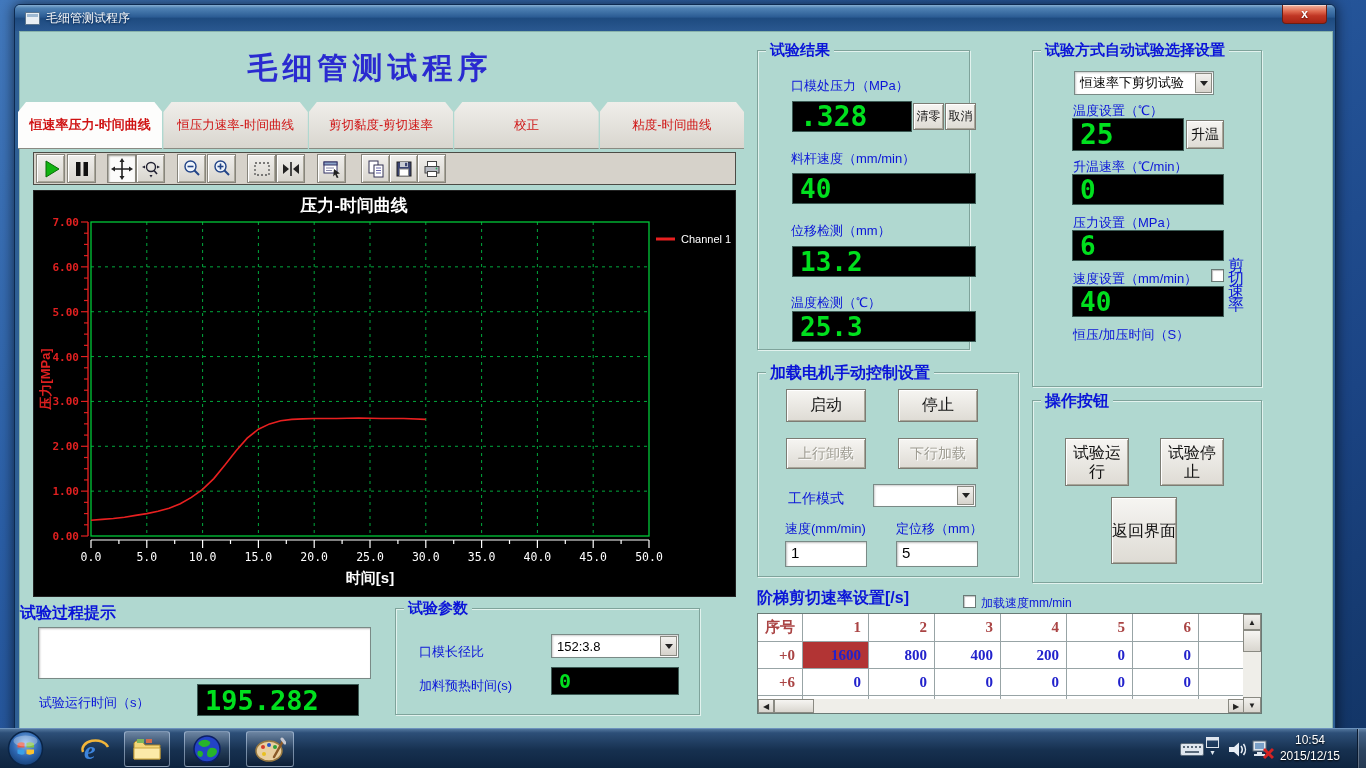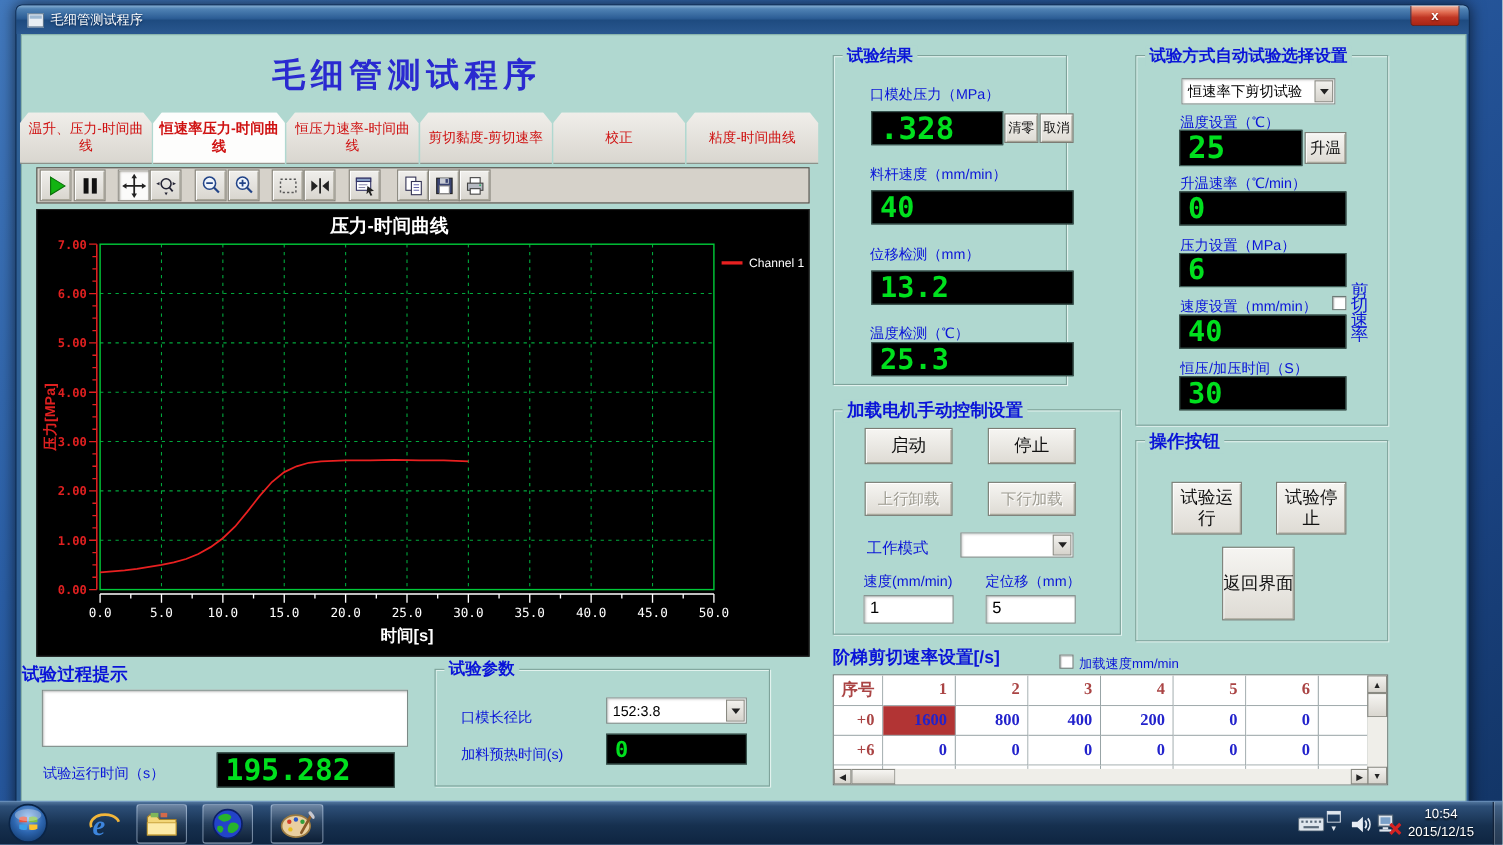--- a/index.html
+++ b/index.html
@@ -114,23 +114,20 @@
       <span class="tico"></span>
       <span class="ttext">毛细管测试程序</span>
       <div class="closebtn">x</div>
     </div>
     <div class="client"></div>
   </div>
 
   <div class="h1">毛细管测试程序</div>
 
   <div class="tabbar">
-      <div class="tab">
-        <span>温升、压力-时间曲线</span>
-      </div>
       <div class="tab active">
         <span>恒速率压力-时间曲线</span>
       </div>
       <div class="tab">
         <span>恒压力速率-时间曲线</span>
       </div>
       <div class="tab">
         <span>剪切黏度-剪切速率</span>
       </div>
       <div class="tab">
@@ -390,21 +387,20 @@
     <div class="btn" style="left:153px;top:69px;width:38px;height:29px;font-size:14px">升温</div>
     <div class="abs lbl" style="left:40px;top:107px">升温速率（℃/min）</div>
     <div class="lcd" style="left:39px;top:123px;width:152px;height:31px;font-size:26px">0</div>
     <div class="abs lbl" style="left:40px;top:163px">压力设置（MPa）</div>
     <div class="lcd" style="left:39px;top:179px;width:152px;height:31px;font-size:26px">6</div>
     <div class="abs lbl" style="left:40px;top:219px">速度设置（mm/min）</div>
     <div class="cb" style="left:178px;top:218px"></div>
     <div class="abs lbl" style="left:195px;top:208px;font-size:16px;line-height:13px;width:30px">剪切速率</div>
     <div class="lcd" style="left:39px;top:235px;width:152px;height:31px;font-size:26px">40</div>
     <div class="abs lbl" style="left:40px;top:275px">恒压/加压时间（S）</div>
-    <div class="lcd" style="left:39px;top:291px;width:152px;height:31px;font-size:26px">30</div>
   </div>
 
   <div class="group" style="left:1032px;top:400px;width:230px;height:183px">
     <div class="gtitle" style="font-size:16px">操作按钮</div>
     <div class="btn" style="left:32px;top:37px;width:64px;height:48px;font-size:16px;line-height:1.2">试验运行</div>
     <div class="btn" style="left:127px;top:37px;width:64px;height:48px;font-size:16px;line-height:1.2">试验停止</div>
     <div class="btn" style="left:78px;top:96px;width:66px;height:67px;font-size:16px;line-height:1.2">返回界面</div>
   </div>
 
   <div class="abs" style="left:757px;top:588px;color:#0a14d8;font-weight:bold;font-size:16px">阶梯剪切速率设置[/s]</div>

